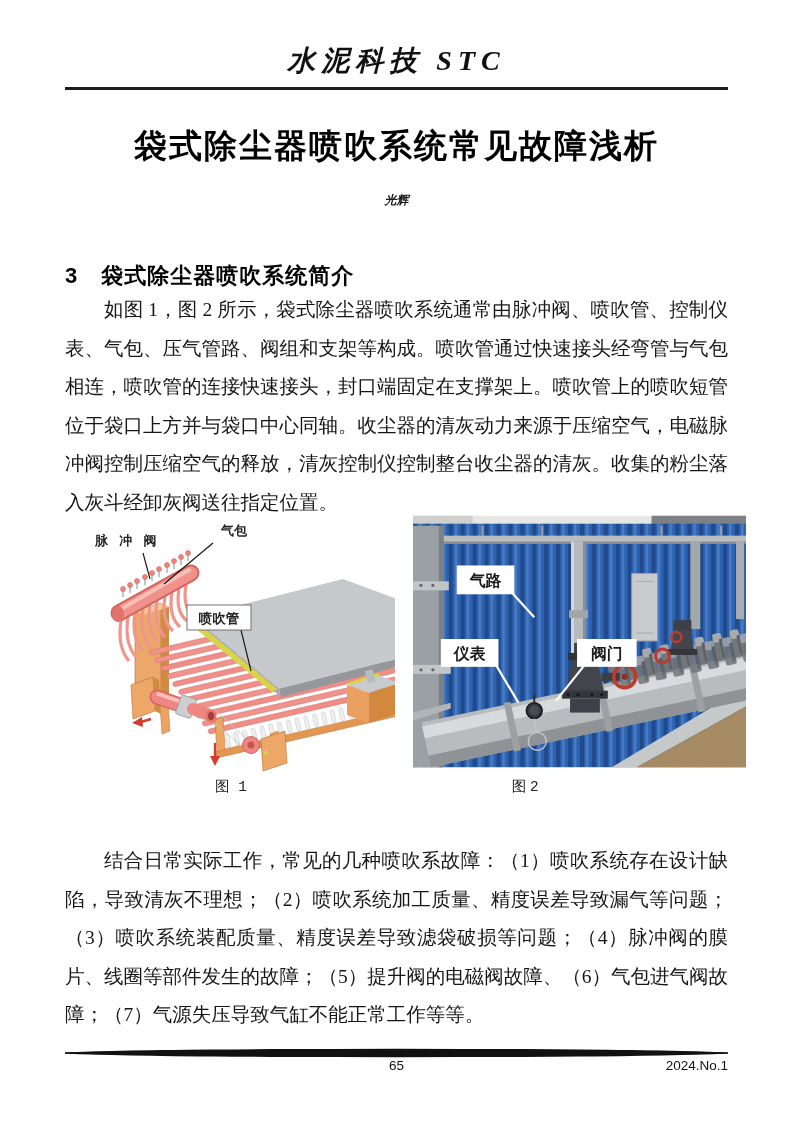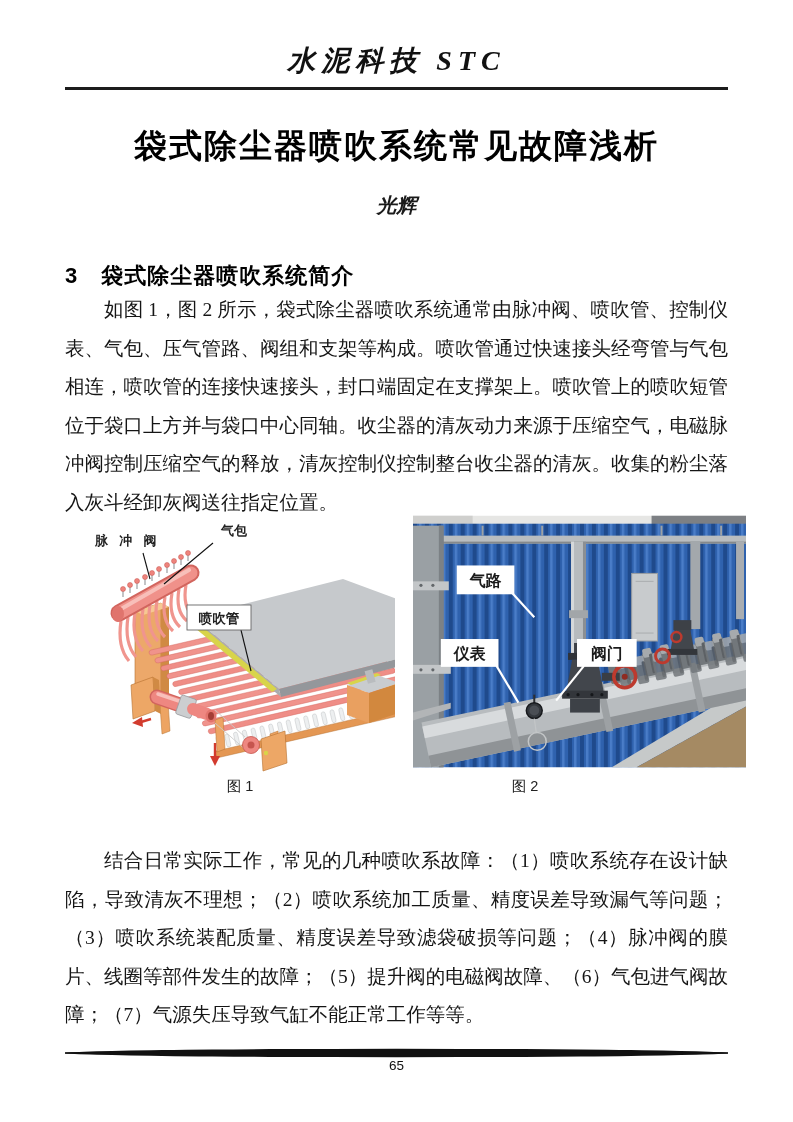--- a/index.html
+++ b/index.html
@@ -4,35 +4,35 @@
 <style>
   html,body{margin:0;padding:0;background:#e8e8e8;}
   .page{position:relative;width:793px;height:1122px;background:#ffffff;margin:0 auto;
         font-family:"Liberation Serif","DejaVu Serif",serif;color:#1a1a1a;overflow:hidden;}
   .abs{position:absolute;}
   .journal{top:42px;left:0;width:100%;text-align:center;font-size:28px;font-weight:bold;
            font-style:italic;letter-spacing:6px;color:#111;}
   .header-rule{top:87px;left:65px;width:663px;height:3px;background:#1c1c1c;}
   .title{top:124px;left:0;width:100%;text-align:center;font-size:33px;font-weight:bold;
          letter-spacing:2px;font-family:"Liberation Sans","DejaVu Sans",sans-serif;color:#000;}
-  .author{top:192px;left:0;width:100%;text-align:center;font-size:20px;font-style:italic;font-weight:bold;font-family:Liberation Mono, monospace;}
+  .author{top:192px;left:0;width:100%;text-align:center;font-size:12px;font-style:italic;font-weight:bold;font-family:Liberation Mono, monospace;}
   .affil{top:217px;left:0;width:100%;text-align:center;font-size:18px;font-style:italic;}
   .h-sec{left:65px;width:663px;font-size:22px;font-weight:bold;
          font-family:"Liberation Sans","DejaVu Sans",sans-serif;color:#000;letter-spacing:1px;}
   .h1{top:261px;} .h2{top:805px;}
   .para{left:65px;width:663px;font-size:19.5px;line-height:38.5px;text-align:justify;
         text-indent:2em;color:#151515;}
   .p1{top:291px;} .p2{top:842px;}
   .figrow{top:513px;left:65px;width:668px;height:263px;display:flex;gap:18px;align-items:flex-start;}
   .figbox{position:relative;background:#fff;}
   .fig1{width:330px;height:262px;}
   .fig2{width:333px;height:253px;margin-top:2px;}
   .caption{top:777px;width:120px;text-align:center;font-size:14.5px;
            font-family:"Liberation Sans","DejaVu Sans",sans-serif;color:#222;}
-  .cap1{left:180px;} .cap2{left:465px;}
+  .cap1{left:171px;font-family:Liberation Mono, monospace;} .cap2{left:465px;}
   .footer-bar{top:1048px;left:65px;width:663px;height:10px;}
   .footer-page{top:1058px;left:65px;width:663px;text-align:center;font-size:13.5px;
                font-family:"Liberation Sans","DejaVu Sans",sans-serif;color:#111;}
   .footer-issue{top:1058px;left:65px;width:663px;text-align:right;font-size:13.5px;
                 font-family:"Liberation Sans","DejaVu Sans",sans-serif;color:#111;}
   svg text{font-family:"Liberation Serif","DejaVu Serif",serif;}
 </style>
 </head>
 <body>
 
@@ -305,14 +305,15 @@
   <div class="abs caption cap1">图 1</div>
   <div class="abs caption cap2">图 2</div>
 
   <div class="abs para p2">结合日常实际工作，常见的几种喷吹系故障：（1）喷吹系统存在设计缺陷，导致清灰不理想；（2）喷吹系统加工质量、精度误差导致漏气等问题；（3）喷吹系统装配质量、精度误差导致滤袋破损等问题；（4）脉冲阀的膜片、线圈等部件发生的故障；（5）提升阀的电磁阀故障、（6）气包进气阀故障；（7）气源失压导致气缸不能正常工作等等。</div>
 
   <svg class="abs footer-bar" width="663" height="10" viewBox="0 0 663 10">
     <rect x="0" y="4.2" width="663" height="1.6" fill="#111"></rect>
     <ellipse cx="331.5" cy="5" rx="331.5" ry="4.2" fill="#111"></ellipse>
   </svg>
   <div class="abs footer-page">65</div>
+  <div class="abs footer-issue">2024.No.1</div>
 
 </div>
 
 </body></html>

